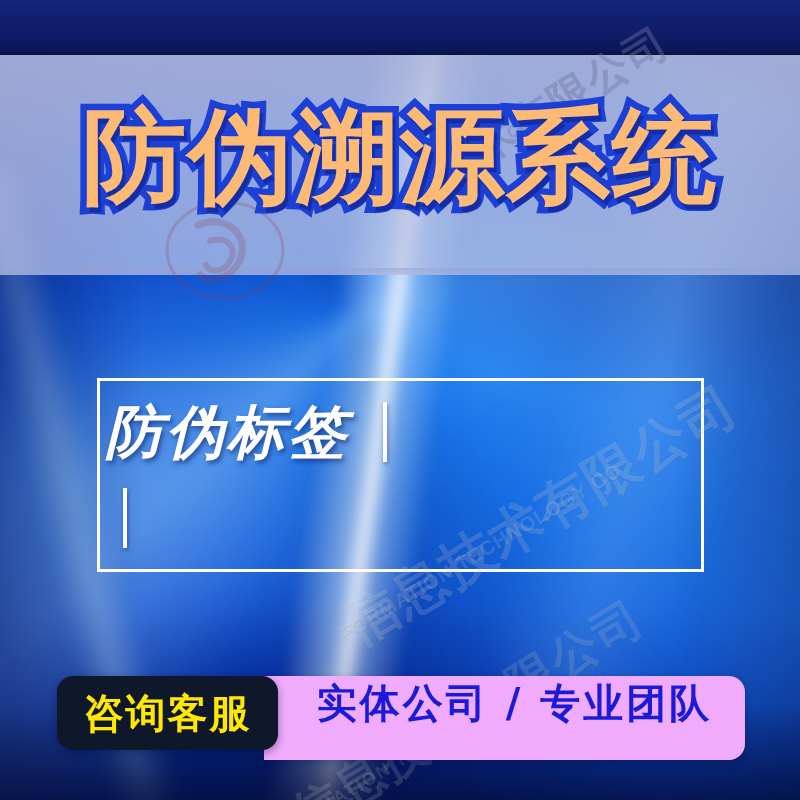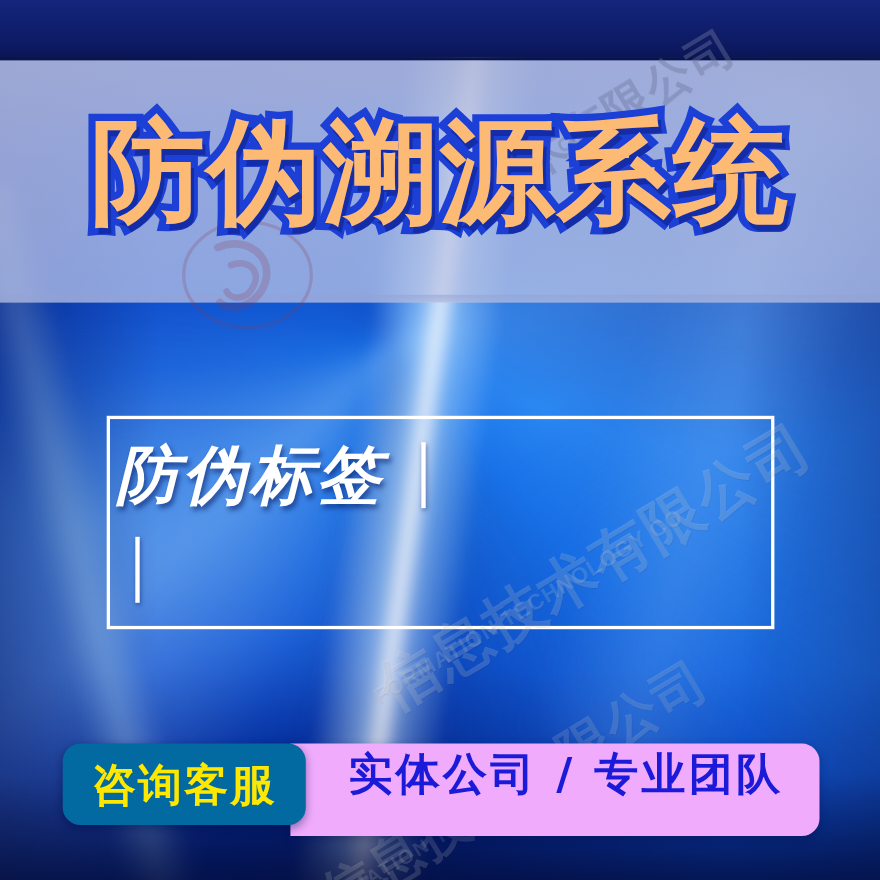--- a/index.html
+++ b/index.html
@@ -176,21 +176,21 @@
     box-shadow:1px 2px 4px rgba(4,20,90,.45);
   }
 
   
   .bottom-bar{
     position:absolute;left:57px;top:676px;width:688px;height:74px;
     display:flex;align-items:stretch;
   }
   .cta-btn{
     width:221px;height:74px;flex:0 0 auto;
-    background:#0369a1;
+    background:#0f172a;
     border-radius:16px;
     display:flex;align-items:center;justify-content:center;
     box-shadow:0 3px 8px rgba(3,10,70,.40);
     position:relative;z-index:2;
   }
   .cta-btn-label{
     font-family:"DejaVu Sans","Liberation Sans",sans-serif;
     font-size:40px;font-weight:700;color:#FFE800;letter-spacing:2px;
     white-space:nowrap;
   }

